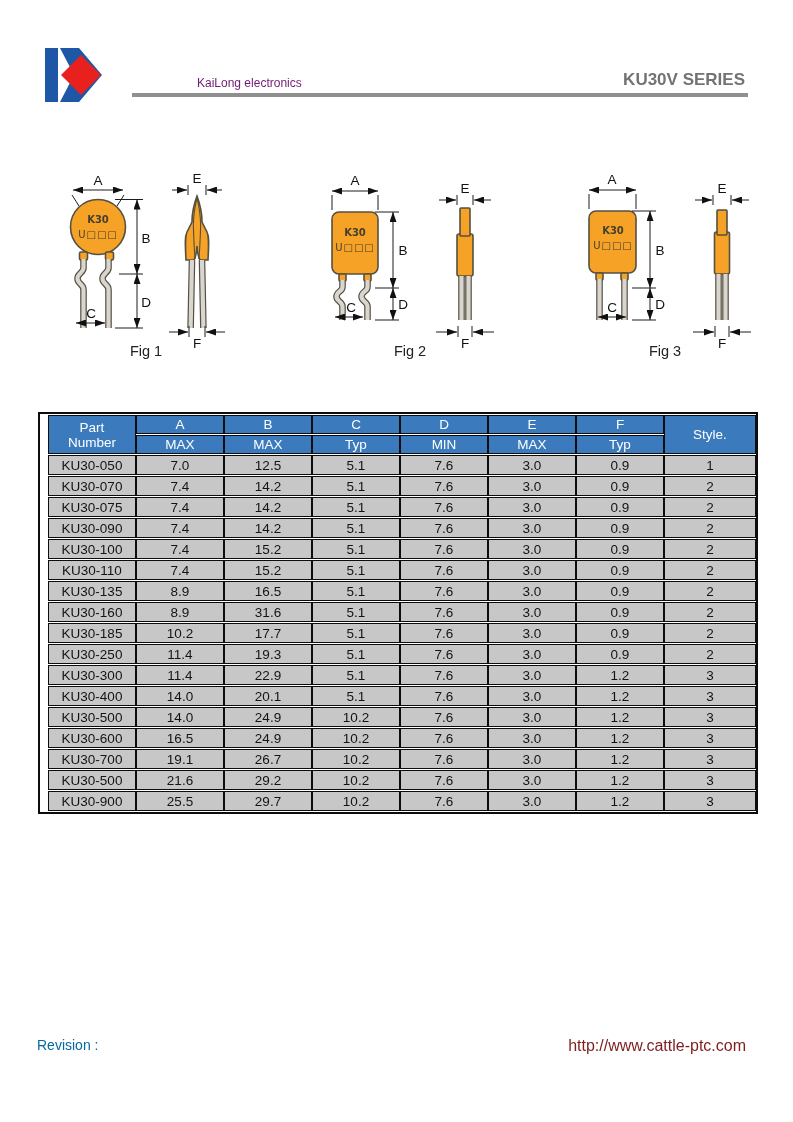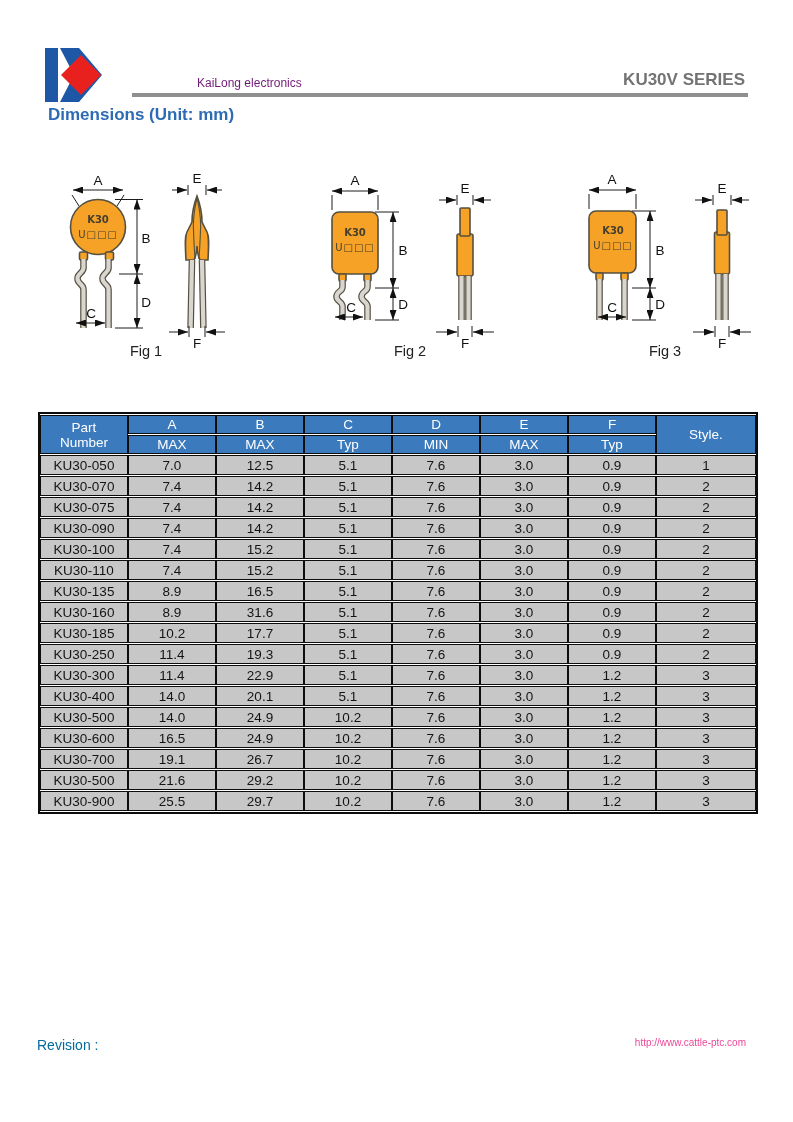--- a/index.html
+++ b/index.html
@@ -24,45 +24,44 @@
   .lead-core{stroke:#d9d5d1;stroke-width:4.2;fill:none;}
   .dim{stroke:#1c1c1c;stroke-width:1;fill:none;}
   .dim-label{font:13.5px "Liberation Sans",sans-serif;fill:#111;text-anchor:middle;}
   .fig-label{font:14.5px "Liberation Sans",sans-serif;fill:#222;text-anchor:middle;}
   .marking{font:bold 10px "DejaVu Sans",sans-serif;fill:#453f2e;text-anchor:middle;}
   .marking2{font:10px "DejaVu Sans",sans-serif;fill:#453f2e;text-anchor:middle;letter-spacing:1px;}
 
   
   .parts-table{position:absolute;left:38px;top:412px;width:720px;table-layout:fixed;
                border-collapse:separate;border-spacing:0 1px;background:#fff;
-               border:2px solid #0d0d0d;}
+               border:2px solid #0d0d0d;padding-left:8px;}
   .parts-table th,.parts-table td{border:1px solid #0d0d0d;text-align:center;padding:0;
                font-size:13.5px;overflow:hidden;}
   .parts-table thead th{background:#3b7abd;color:#fff;font-weight:normal;height:17px;}
   .parts-table td{background:#c7c7c7;color:#141414;height:18px;}
   .parts-table th.merged{height:auto;}
 
   
   .footer-left{position:absolute;left:37px;top:1037px;font-size:14px;color:#0369a1;}
-  .footer-right{position:absolute;right:47px;top:1037px;font-size:10px;color:#ec4899;text-decoration:none;}
+  .footer-right{position:absolute;right:47px;top:1037px;font-size:16px;color:#7f1d1d;text-decoration:none;}
 </style>
 </head>
 <body>
 
 <div class="page">
 
   <svg class="logo-svg" viewBox="0 0 60 56">
     <rect x="0" y="1" width="13" height="54" fill="#1d57a5"></rect>
     <polygon points="15,1 34,1 57,28 34,55 15,55 29,28" fill="#1d57a5"></polygon>
     <polygon points="36,8 56,28 36,48 16,28" fill="#e8201e"></polygon>
   </svg>
   <div class="en-name">KaiLong electronics</div>
   <div class="series">KU30V SERIES</div>
   <div class="header-rule"></div>
-  <div class="section-title">Dimensions (Unit: mm)</div>
 
   <svg id="fig1" class="fig-svg" viewBox="0 0 205 190">
     <defs>
       <marker id="ah" viewBox="0 0 10 7" refX="10" refY="3.5" markerWidth="10" markerHeight="7" markerUnits="userSpaceOnUse" orient="auto-start-reverse">
         <path d="M0,0 L10,3.5 L0,7 Z" fill="#111"></path>
       </marker>
     </defs>
 
     <line class="dim" x1="28" y1="20" x2="78" y2="20" marker-start="url(#ah)" marker-end="url(#ah)"></line>
     <line class="dim" x1="27" y1="25" x2="34" y2="36"></line>

